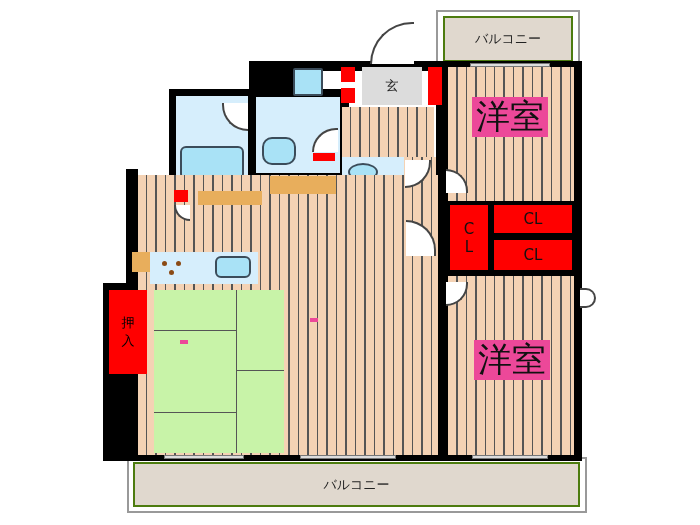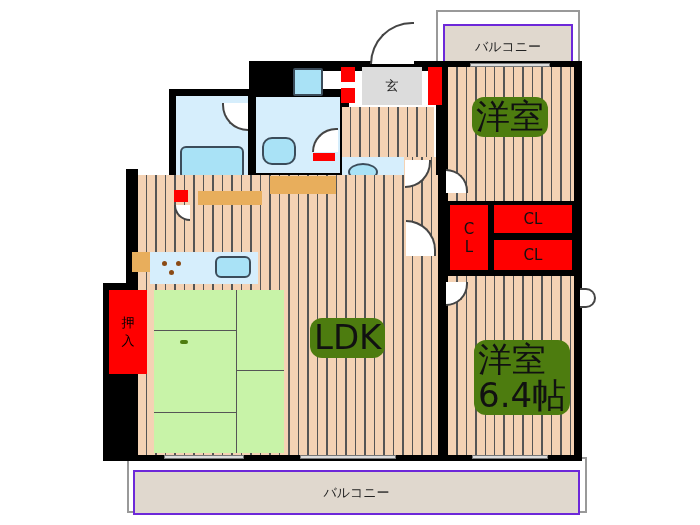--- a/index.html
+++ b/index.html
@@ -5,24 +5,24 @@
   html,body{margin:0;padding:0;background:#fff;}
   body{width:700px;height:525px;position:relative;overflow:hidden;font-family:"DejaVu Sans","Liberation Sans",sans-serif;}
   .abs{position:absolute;box-sizing:border-box;}
   .wall{background:#000;}
   .floor{background-color:#f4d2b4;background-image:repeating-linear-gradient(90deg, transparent 0, transparent 8px, #555 8px, #555 9.5px);}
   .tatami{background:#c8f3a8;}
   .wet{background:#d6eefc;}
   .fixture{background:#a9e2f6;border:2px solid #3b4c5a;border-radius:6px;}
   .red{background:#ff0000;}
   .orange{background:#e8ae5c;}
-  .balcony{background:#e0d8ce;border:2px solid #6d28d9;margin-top:8px;}
+  .balcony{background:#e0d8ce;border:2px solid #4d7c0f;}
   .balcony-outer{border:2px solid #999;background:#fff;}
   .grey{background:#dcdcdc;}
-  .label{background:#4d7c0f;color:#111;font-family:"DejaVu Sans","Liberation Sans",sans-serif;line-height:1.05;border-radius:12px;}
+  .label{background:#ec4899;color:#111;font-family:"DejaVu Sans","Liberation Sans",sans-serif;line-height:1.05;}
   .big{font-size:34px;}
   .small{font-size:13px;color:#222;}
   .cl{color:#111;font-size:15px;display:flex;align-items:center;justify-content:center;}
   .door{border:2px solid #444;background:#fff;}
   .window{background:#ddd;border:1px solid #777;height:4px;}
 </style>
 </head>
 <body>
 
 <div class="abs balcony-outer" style="left:436px;top:10px;width:144px;height:56px;"></div>
@@ -84,21 +84,20 @@
 <div class="abs tatami" style="left:154px;top:290px;width:130px;height:163px;">
   <div class="abs" style="left:82px;top:0;width:1px;height:163px;background:#555;"></div>
   <div class="abs" style="left:0;top:40px;width:82px;height:1px;background:#555;"></div>
   <div class="abs" style="left:0;top:122px;width:82px;height:1px;background:#555;"></div>
   <div class="abs" style="left:82px;top:80px;width:48px;height:1px;background:#555;"></div>
 </div>
 <div class="abs label big" style="left:180px;top:340px;padding:2px 4px;">
 </div>
 
 <div class="abs label big" style="left:310px;top:318px;padding:2px 4px;">
-  <div>LDK</div>
 </div>
 
 <div class="abs floor" style="left:448px;top:67px;width:126px;height:134px;"></div>
 <div class="abs label big" style="left:472px;top:97px;padding:2px 4px;">
   <div>洋室</div>
 </div>
 
 <div class="abs red cl" style="left:450px;top:205px;width:38px;height:65px;flex-direction:column;">
   <span>C</span>
   <span>L</span>
@@ -106,21 +105,20 @@
 <div class="abs red cl" style="left:494px;top:205px;width:78px;height:28px;">
   <span>CL</span>
 </div>
 <div class="abs red cl" style="left:494px;top:240px;width:78px;height:30px;">
   <span>CL</span>
 </div>
 
 <div class="abs floor" style="left:448px;top:276px;width:126px;height:179px;"></div>
 <div class="abs label big" style="left:474px;top:340px;padding:2px 4px;">
   <div>洋室</div>
-  <div>6.4帖</div>
 </div>
 
 <div class="abs door" style="left:446px;top:169px;width:22px;height:24px;border-top-right-radius:22px;border-left:none;border-bottom:none;"></div>
 <div class="abs door" style="left:446px;top:282px;width:22px;height:24px;border-bottom-right-radius:22px;border-left:none;border-top:none;"></div>
 <div class="abs door" style="left:405px;top:160px;width:26px;height:28px;border-bottom-right-radius:26px;border-left:none;border-top:none;"></div>
 <div class="abs door" style="left:406px;top:220px;width:30px;height:36px;border-top-right-radius:30px;border-left:none;border-bottom:none;"></div>
 <div class="abs door" style="left:312px;top:128px;width:26px;height:24px;border-top-left-radius:26px;border-right:none;border-bottom:none;"></div>
 <div class="abs door" style="left:222px;top:103px;width:26px;height:28px;border-bottom-left-radius:26px;border-right:none;border-top:none;"></div>
 <div class="abs door" style="left:174px;top:205px;width:16px;height:16px;border-bottom-left-radius:16px;border-right:none;border-top:none;"></div>
 <div class="abs door" style="left:580px;top:288px;width:16px;height:20px;border-top-right-radius:16px;border-bottom-right-radius:16px;border-left:none;"></div>

